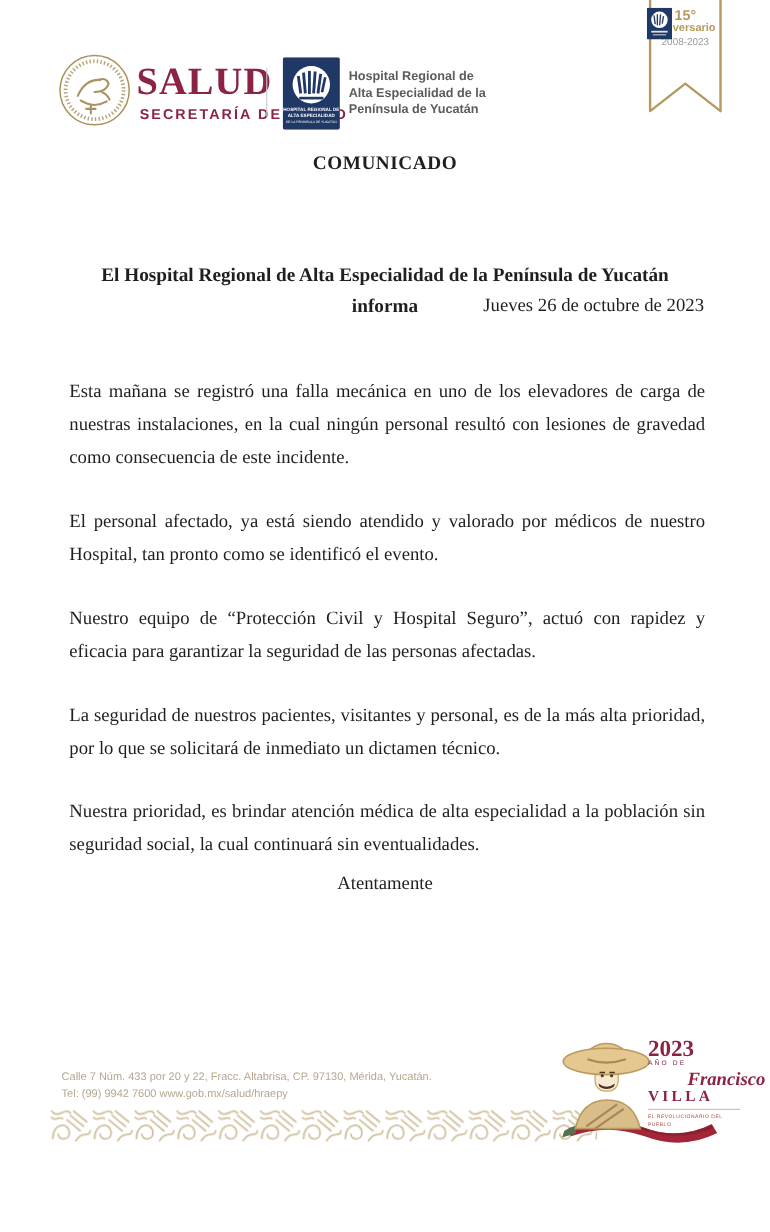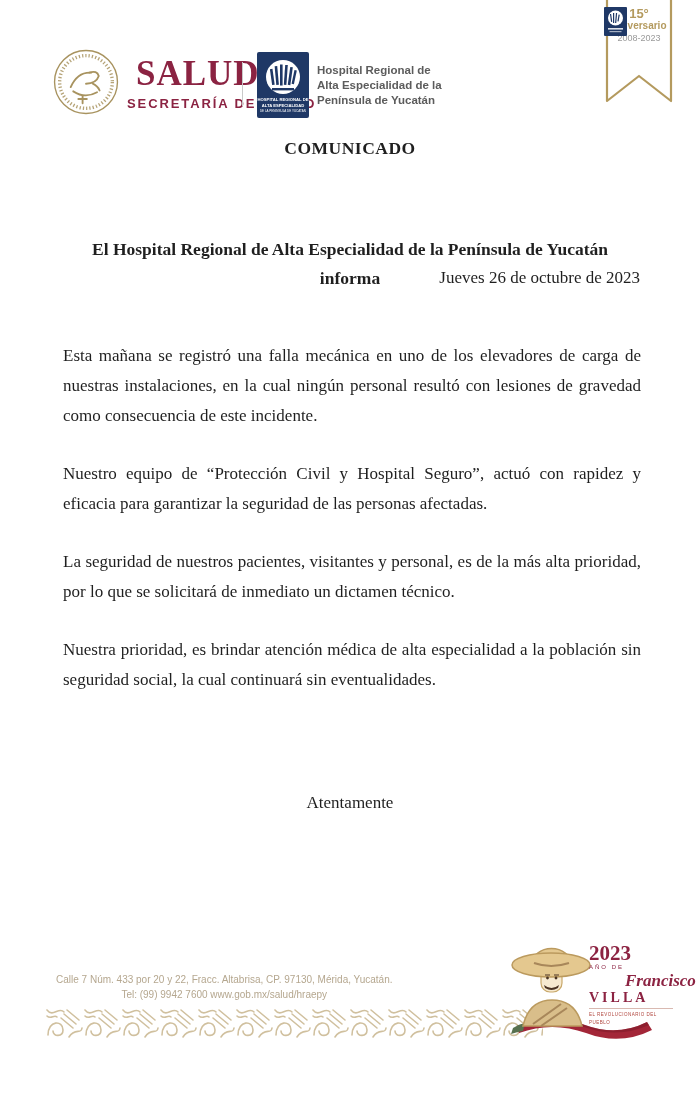--- a/index.html
+++ b/index.html
@@ -3,35 +3,35 @@
 <meta charset="utf-8">
 <style>
   html,body{margin:0;padding:0;}
   body{
     width:700px;height:1120px;position:relative;background:#ffffff;
     font-family:"Liberation Serif", serif;color:#1f1f1f;overflow:hidden;
   }
   
   .seal{position:absolute;left:52px;top:48px;}
   .salud-word{
-    position:absolute;left:136px;top:54px;font-family:"Liberation Serif",serif;
+    position:absolute;left:124px;top:54px;font-family:"Liberation Serif",serif;
     font-weight:bold;font-size:35px;letter-spacing:1px;color:#8b2342;
   }
   .salud-sub{
     position:absolute;left:127px;top:96px;font-family:"Liberation Sans",sans-serif;
     font-weight:bold;font-size:13px;letter-spacing:1.9px;color:#8b2342;
   }
   .hdr-divider{position:absolute;left:242px;top:62px;width:1px;height:44px;background:#c9c9c9;}
   .hosp-logo{position:absolute;left:257px;top:52px;}
   .hosp-name{
     position:absolute;left:317px;top:63px;font-family:"Liberation Sans",sans-serif;
     font-weight:600;font-size:11.5px;line-height:15px;color:#5c5c5c;
   }
   
-  .ribbon{position:absolute;left:604px;top:0;width:70px;height:118px;}
+  .ribbon{position:absolute;left:588px;top:0;width:70px;height:118px;}
   .ribbon svg{position:absolute;left:0;top:0;}
   .ribbon-content{position:absolute;left:0;top:7px;width:70px;text-align:center;
     font-family:"Liberation Sans",sans-serif;}
   .ribbon-15{font-size:13px;font-weight:bold;color:#b49a5e;line-height:13px;}
   .ribbon-aniv{font-size:10px;font-weight:bold;color:#b49a5e;line-height:12px;}
   .ribbon-years{font-size:9px;color:#9a9a9a;line-height:12px;margin-bottom:16px;}
   .ribbon-mini{display:inline-block;}
   
   .title{
     position:absolute;left:0;top:138px;width:700px;text-align:center;
@@ -48,21 +48,21 @@
   .body-text p{
     margin:0 0 28px 0;font-size:17px;line-height:30px;text-align:justify;
   }
   .closing{
     position:absolute;left:0;top:788px;width:700px;text-align:center;
     font-size:17px;line-height:30px;
   }
   
   .address{
     position:absolute;left:56px;top:972px;font-family:"Liberation Sans",sans-serif;
-    font-size:10px;line-height:15px;color:#b5a78f;text-align:center;
+    font-size:10px;line-height:15px;color:#b5a78f;
   }
   .pattern-strip{position:absolute;left:45px;top:1006px;}
   .villa{position:absolute;left:503px;top:936px;width:167px;height:112px;}
   .villa svg{position:absolute;left:0;top:0;}
   .villa-text{
     position:absolute;left:86px;top:6px;width:84px;text-align:left;
     color:#8c2342;font-family:"Liberation Serif",serif;
   }
   .villa-year{font-size:21px;font-weight:bold;line-height:22px;}
   .villa-ano{font-size:6px;letter-spacing:2px;line-height:7px;font-family:"Liberation Sans",sans-serif;}
@@ -150,20 +150,21 @@
 
 <div class="heading">
   <div>El Hospital Regional de Alta Especialidad de la Península de Yucatán</div>
   <div>informa</div>
 </div>
 
 <div class="date-line">Jueves 26 de octubre de 2023</div>
 
 <div class="body-text">
   <p>Esta mañana se registró una falla mecánica en uno de los elevadores de carga de nuestras instalaciones, en la cual ningún personal resultó con lesiones de gravedad como consecuencia de este incidente.</p>
+  <p>El personal afectado, ya está siendo atendido y valorado por médicos de nuestro Hospital, tan pronto como se identificó el evento.</p>
   <p>Nuestro equipo de “Protección Civil y Hospital Seguro”, actuó con rapidez y eficacia para garantizar la seguridad de las personas afectadas.</p>
   <p>La seguridad de nuestros pacientes, visitantes y personal, es de la más alta prioridad, por lo que se solicitará de inmediato un dictamen técnico.</p>
   <p>Nuestra prioridad, es brindar atención médica de alta especialidad a la población sin seguridad social, la cual continuará sin eventualidades.</p>
 </div>
 
 <div class="closing">
   <div>Atentamente</div>
 </div>
 
 <div class="address">

